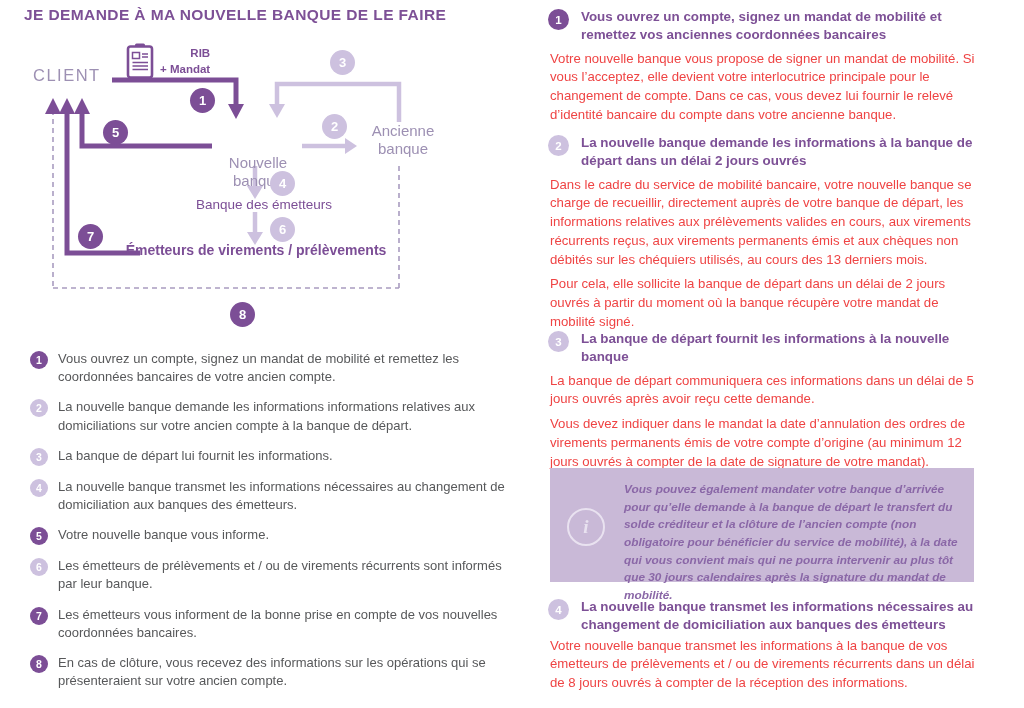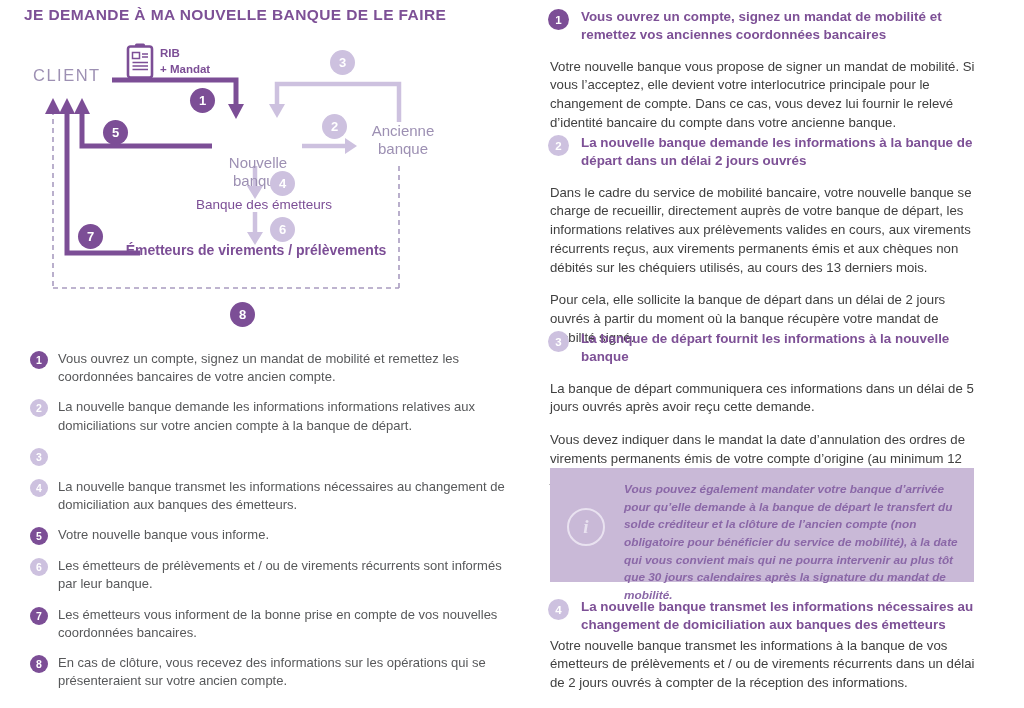--- a/index.html
+++ b/index.html
@@ -6,21 +6,21 @@
   .page{position:relative;width:1024px;height:708px;background:#fff;overflow:hidden;
         font-family:"Liberation Sans",sans-serif;border-radius:11px;-webkit-font-smoothing:antialiased;}
   
   .title{position:absolute;left:24px;top:6px;width:490px;margin:0;
          font-size:15.5px;font-weight:bold;letter-spacing:.4px;color:#7d5096;}
   
   .diagram{position:absolute;left:0;top:0;width:512px;height:345px;}
   .diagram svg.flow{position:absolute;left:0;top:0;}
   .dlabel{position:absolute;color:#9d90b3;}
   .client{left:33px;top:66px;font-size:16.5px;letter-spacing:1.5px;}
-  .riblbl{left:160px;top:46px;font-size:11.5px;font-weight:bold;color:#7c4e96;line-height:1.35;}
+  .riblbl{left:160px;top:46px;font-size:11.5px;font-weight:bold;color:#7c4e96;line-height:1.35;text-align:right;}
   .node{width:112px;text-align:center;font-size:15px;line-height:1.22;}
   .nouvelle{left:202px;top:122px;margin-top:32px;}
   .ancienne{left:347px;top:122px;}
   .bemet{left:144px;top:197px;width:240px;text-align:center;
          font-size:13.5px;font-weight:normal;color:#7c4e96;}
   .emet{left:96px;top:242px;width:320px;text-align:center;}
   .emet .t{font-size:14px;font-weight:bold;color:#7c4e96;}
   .emet .s{font-size:11.5px;color:#9d90b3;line-height:1.3;margin-top:2px;}
   .clipboard{position:absolute;left:126px;top:43px;width:28px;height:36px;}
   .dcirc{position:absolute;width:25px;height:25px;border-radius:50%;
@@ -36,21 +36,21 @@
          color:#fff;font-size:10.5px;font-weight:bold;}
   .litem p{margin:0;font-size:13px;line-height:1.4;color:#57585a;}
   
   .rightcol{position:absolute;left:548px;top:0;width:430px;height:708px;}
   .sec{position:absolute;left:0;width:430px;}
   .sec-head{display:flex;gap:12px;}
   .num{flex:none;width:21px;height:21px;margin-top:1px;border-radius:50%;
        display:flex;align-items:center;justify-content:center;
        color:#fff;font-size:11.5px;font-weight:bold;}
   .sec h3{margin:0;font-size:13.4px;line-height:1.33;font-weight:bold;color:#7d5096;}
-  .sec p{margin:14px 0 0 2px;font-size:13.2px;line-height:1.42;color:#404040;}
+  .sec p{margin:6px 0 0 2px;font-size:13.2px;line-height:1.42;color:#ef4444;}
   .sec.tight p{margin-top:3px;}
   
   .infobox{position:absolute;left:2px;top:468px;width:424px;height:114px;
            box-sizing:border-box;background:#c9b9d7;padding:13px 16px 12px 74px;}
   .infobox p{margin:0;font-size:11.8px;line-height:1.5;font-weight:bold;
              font-style:italic;color:#8a67a7;}
   .info-icon{position:absolute;left:17px;top:40px;width:34px;height:34px;border-radius:50%;
              border:2px solid #e9e2f0;display:flex;align-items:center;justify-content:center;
              color:#e9e2f0;font-size:19px;font-weight:bold;font-style:italic;
              font-family:"Liberation Serif",serif;}
@@ -135,20 +135,21 @@
     <div class="litem">
       <span class="lcirc dark">1</span>
       <p>Vous ouvrez un compte, signez un mandat de mobilité et remettez les coordonnées bancaires de votre ancien compte.</p>
     </div>
     <div class="litem">
       <span class="lcirc light">2</span>
       <p>La nouvelle banque demande les informations informations relatives aux domiciliations sur votre ancien compte à la banque de départ.</p>
     </div>
     <div class="litem">
       <span class="lcirc light">3</span>
+      <p>La banque de départ lui fournit les informations.</p>
     </div>
     <div class="litem">
       <span class="lcirc light">4</span>
       <p>La nouvelle banque transmet les informations nécessaires au changement de domiciliation aux banques des émetteurs.</p>
     </div>
     <div class="litem">
       <span class="lcirc dark">5</span>
       <p>Votre nouvelle banque vous informe.</p>
     </div>
     <div class="litem">
@@ -196,17 +197,17 @@
     <aside class="infobox">
       <span class="info-icon">i</span>
       <p>Vous pouvez également mandater votre banque d’arrivée pour qu’elle demande à la banque de départ le transfert du solde créditeur et la clôture de l’ancien compte (non obligatoire pour bénéficier du service de mobilité), à la date qui vous convient mais qui ne pourra intervenir au plus tôt que 30 jours calendaires après la signature du mandat de mobilité.</p>
     </aside>
 
     <section class="sec tight" style="top:598px">
       <div class="sec-head">
         <span class="num light">4</span>
         <h3>La nouvelle banque transmet les informations nécessaires au changement de domiciliation aux banques des émetteurs</h3>
       </div>
-      <p>Votre nouvelle banque transmet les informations à la banque de vos émetteurs de prélèvements et / ou de virements récurrents dans un délai de 2 jours ouvrés à compter de la réception des informations.</p>
+      <p>Votre nouvelle banque transmet les informations à la banque de vos émetteurs de prélèvements et / ou de virements récurrents dans un délai de 8 jours ouvrés à compter de la réception des informations.</p>
     </section>
 
   </div>
 </div>
 
 </body></html>

